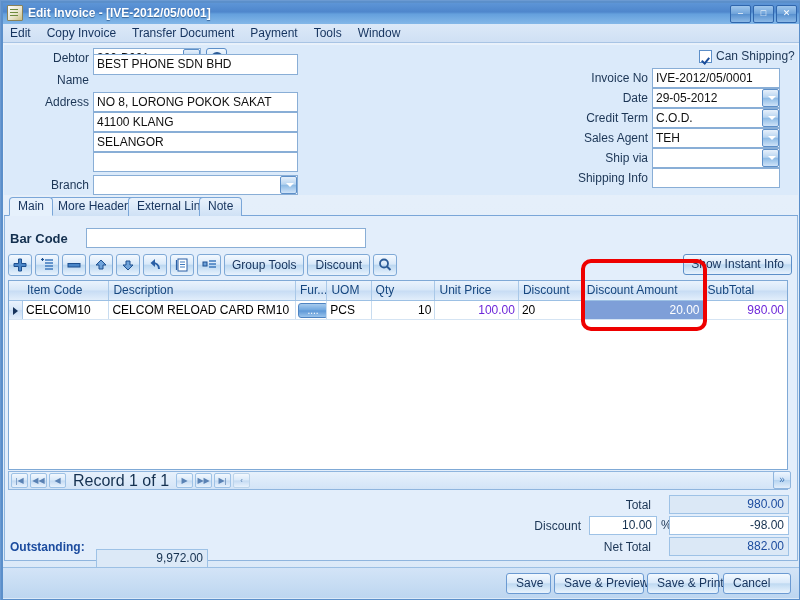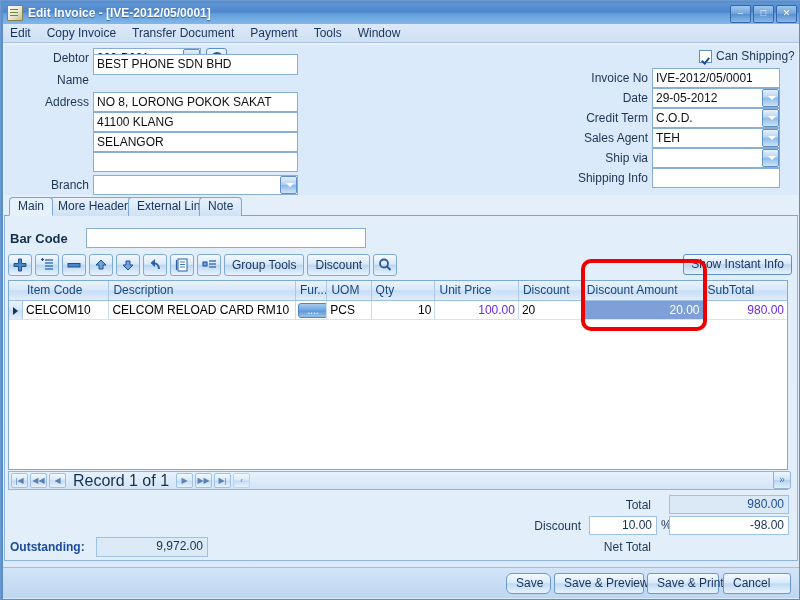--- a/index.html
+++ b/index.html
@@ -198,21 +198,21 @@
   .recnav .rtext{font-size:16px;color:#14304f;padding:0 5px;white-space:nowrap;}
   .gridscroll{
     position:absolute;right:8px;top:470px;width:18px;height:18px;
     border:1px solid #8fb5de;border-radius:2px;box-sizing:border-box;
     background:linear-gradient(180deg,#eef6ff 0%,#cfe3f8 48%,#b6d4f0 52%,#e2eefb 100%);
     color:#3e74b3;font-size:10px;line-height:16px;text-align:center;
   }
   
   .out-lbl{position:absolute;left:9px;top:539px;font-weight:bold;color:#1b4b9e;font-size:12px;}
   .out-fld{
-    position:absolute;left:95px;top:536px;width:112px;height:20px;
+    position:absolute;left:95px;top:548px;width:112px;height:20px;
     background:#dce9f7;border:1px solid #9ec2e6;box-sizing:border-box;
     text-align:right;font-size:12px;color:#14304f;line-height:17px;padding-right:4px;
   }
   .tot-lbl{position:absolute;text-align:right;color:#1b3555;font-size:12px;white-space:nowrap;}
   .tot-fld{
     position:absolute;background:#dbe8f6;border:1px solid #9ec2e6;box-sizing:border-box;
     text-align:right;font-size:12px;color:#1b4b9e;line-height:17px;padding-right:4px;
   }
   .tot-fld.white{background:#ffffff;color:#14304f;}
   .pct{position:absolute;color:#1b3555;font-size:12px;}
@@ -460,23 +460,24 @@
 
   <div class="tot-lbl" style="left:540px;top:497px;width:110px;">Total</div>
   <div class="tot-fld" style="left:668px;top:494px;width:120px;height:19px;">980.00</div>
 
   <div class="tot-lbl" style="left:470px;top:518px;width:110px;">Discount</div>
   <div class="tot-fld white" style="left:588px;top:515px;width:68px;height:19px;">10.00</div>
   <div class="pct" style="left:660px;top:517px;">%</div>
   <div class="tot-fld white" style="left:668px;top:515px;width:120px;height:19px;padding-left:28px;">-98.00</div>
 
   <div class="tot-lbl" style="left:540px;top:539px;width:110px;">Net Total</div>
+  <div class="tot-fld" style="left:668px;top:536px;width:120px;height:19px;">882.00</div>
 
   <div class="footer">
-    <div class="fbtn" style="left:504px;width:45px;border-radius:6px;">Save</div>
+    <div class="fbtn" style="left:504px;width:45px;">Save</div>
     <div class="fbtn" style="left:552px;width:90px;">Save &amp; Preview</div>
     <div class="fbtn" style="left:645px;width:72px;">Save &amp; Print</div>
     <div class="fbtn" style="left:721px;width:68px;">Cancel</div>
   </div>
 
   <div class="annot" style="left:580px;top:258px;width:126px;height:72px;"></div>
 
   <div class="outer-b"></div>
 </div>
 

